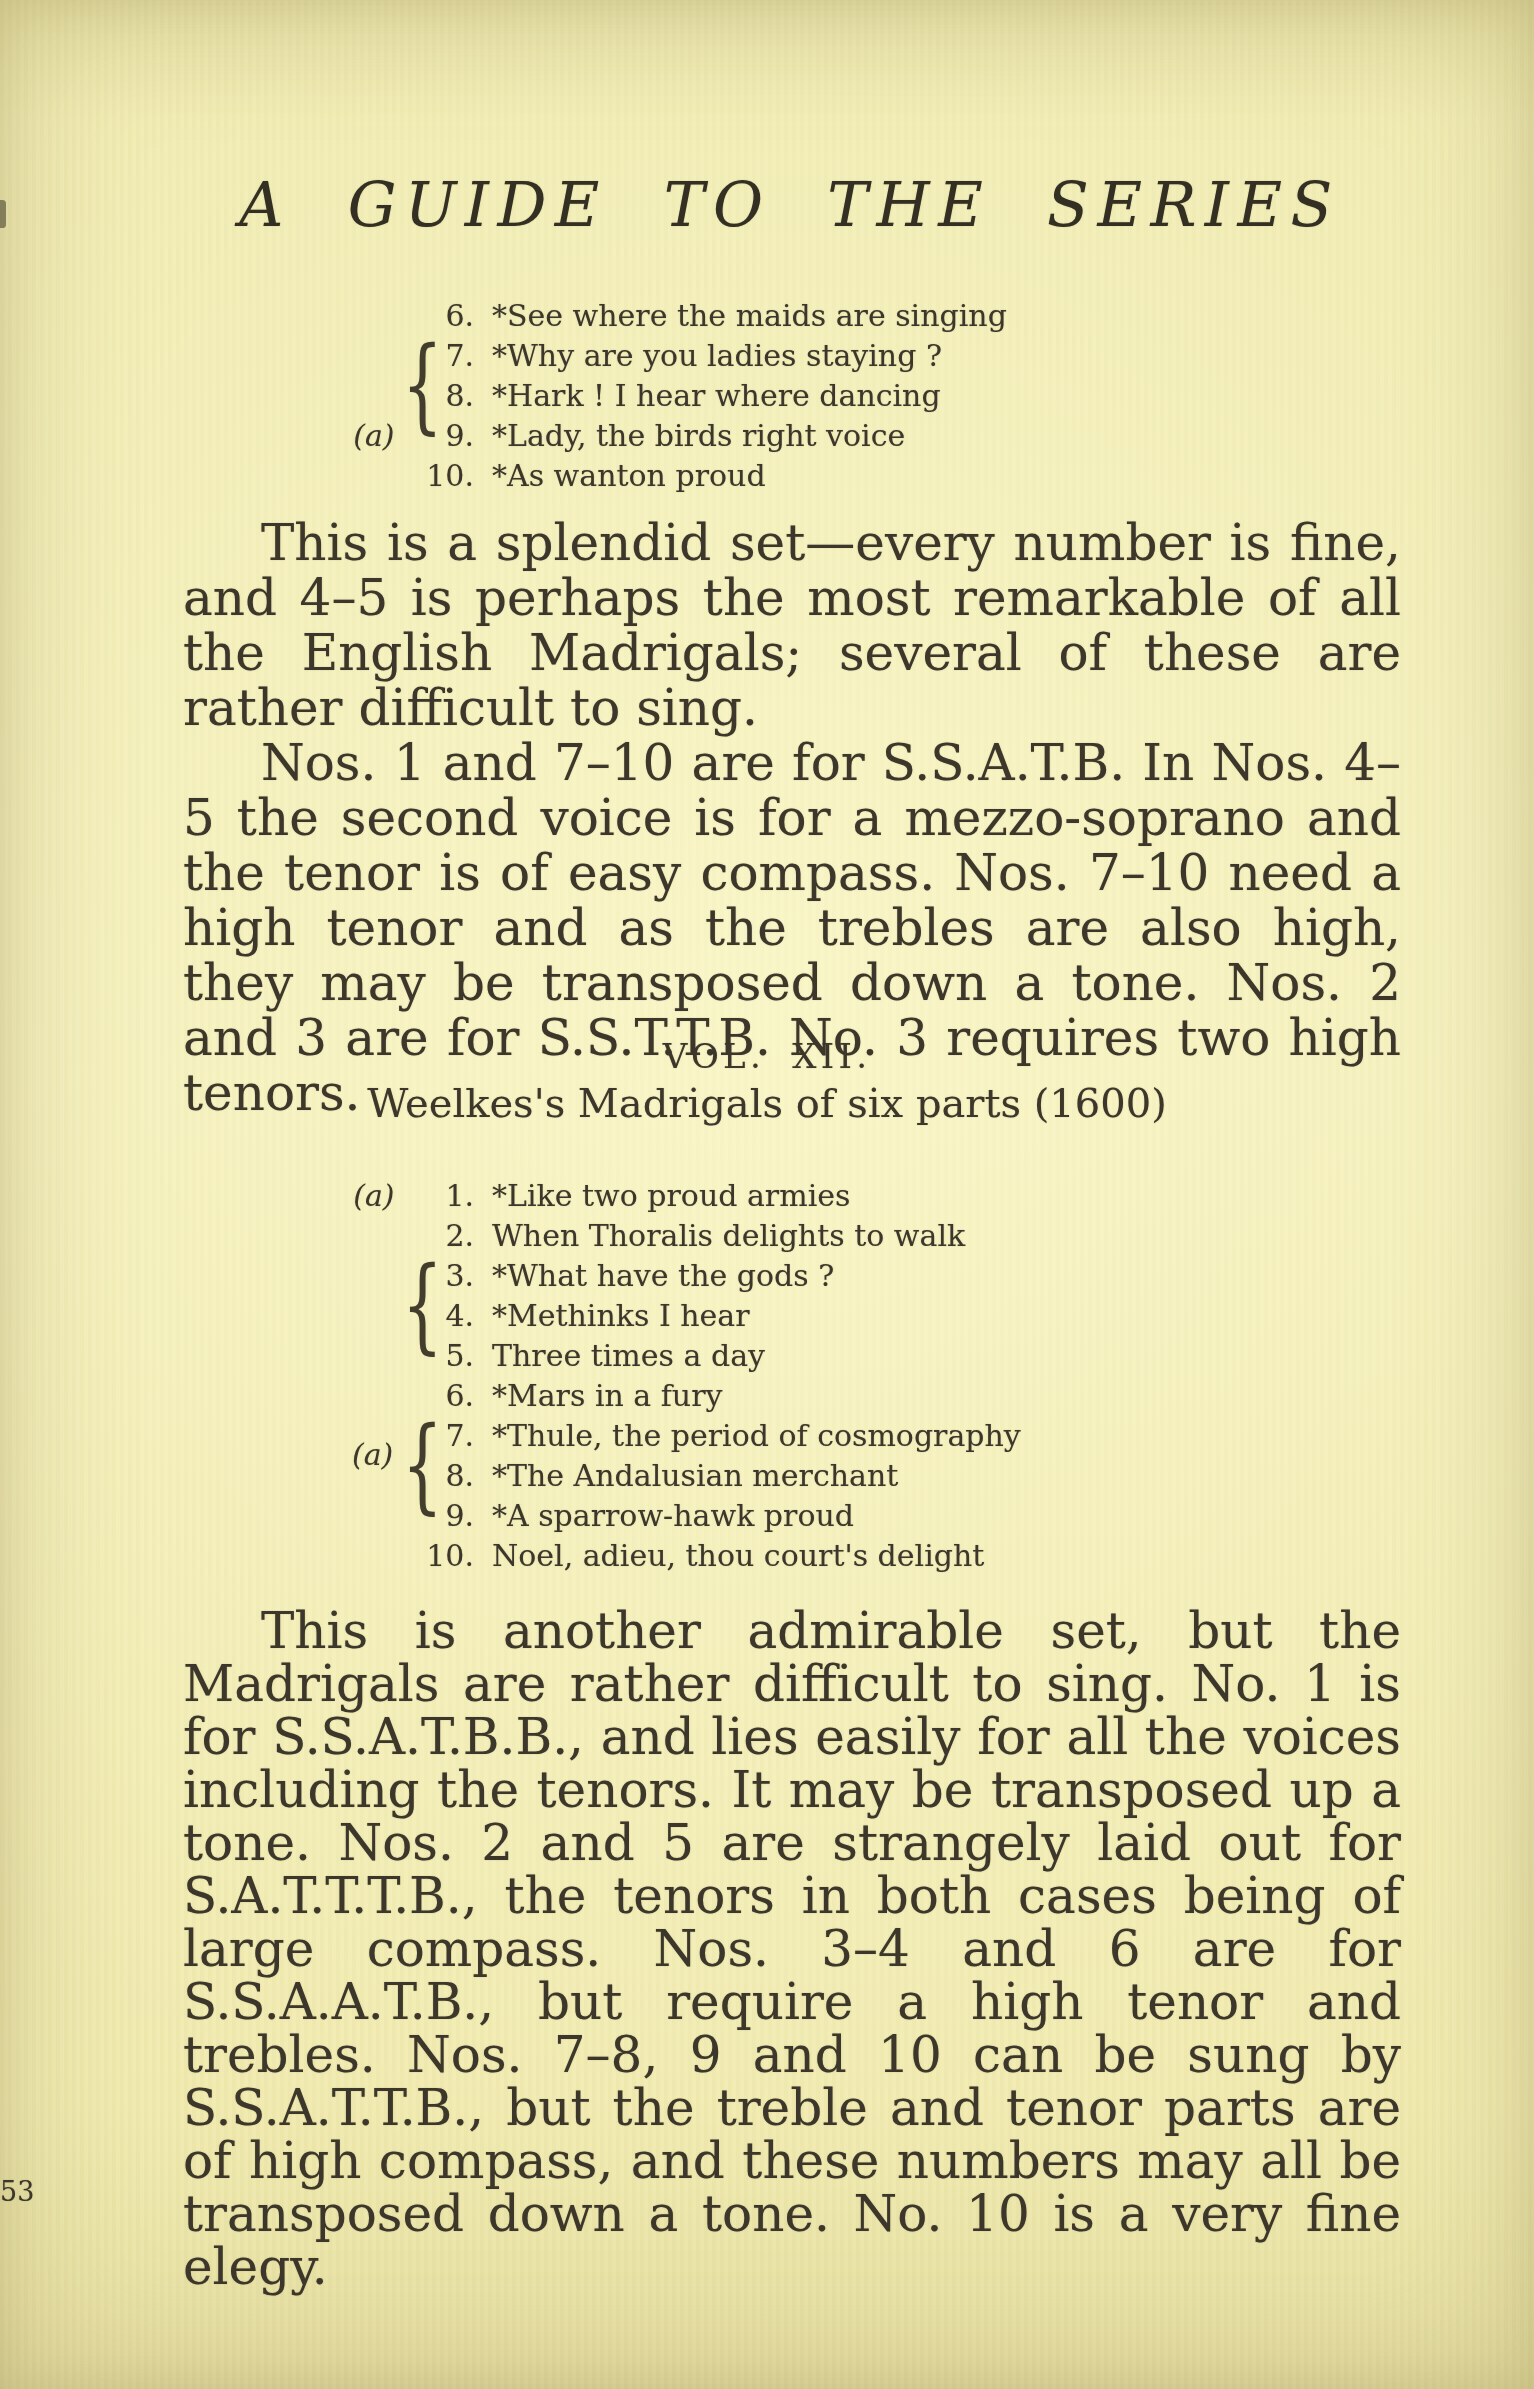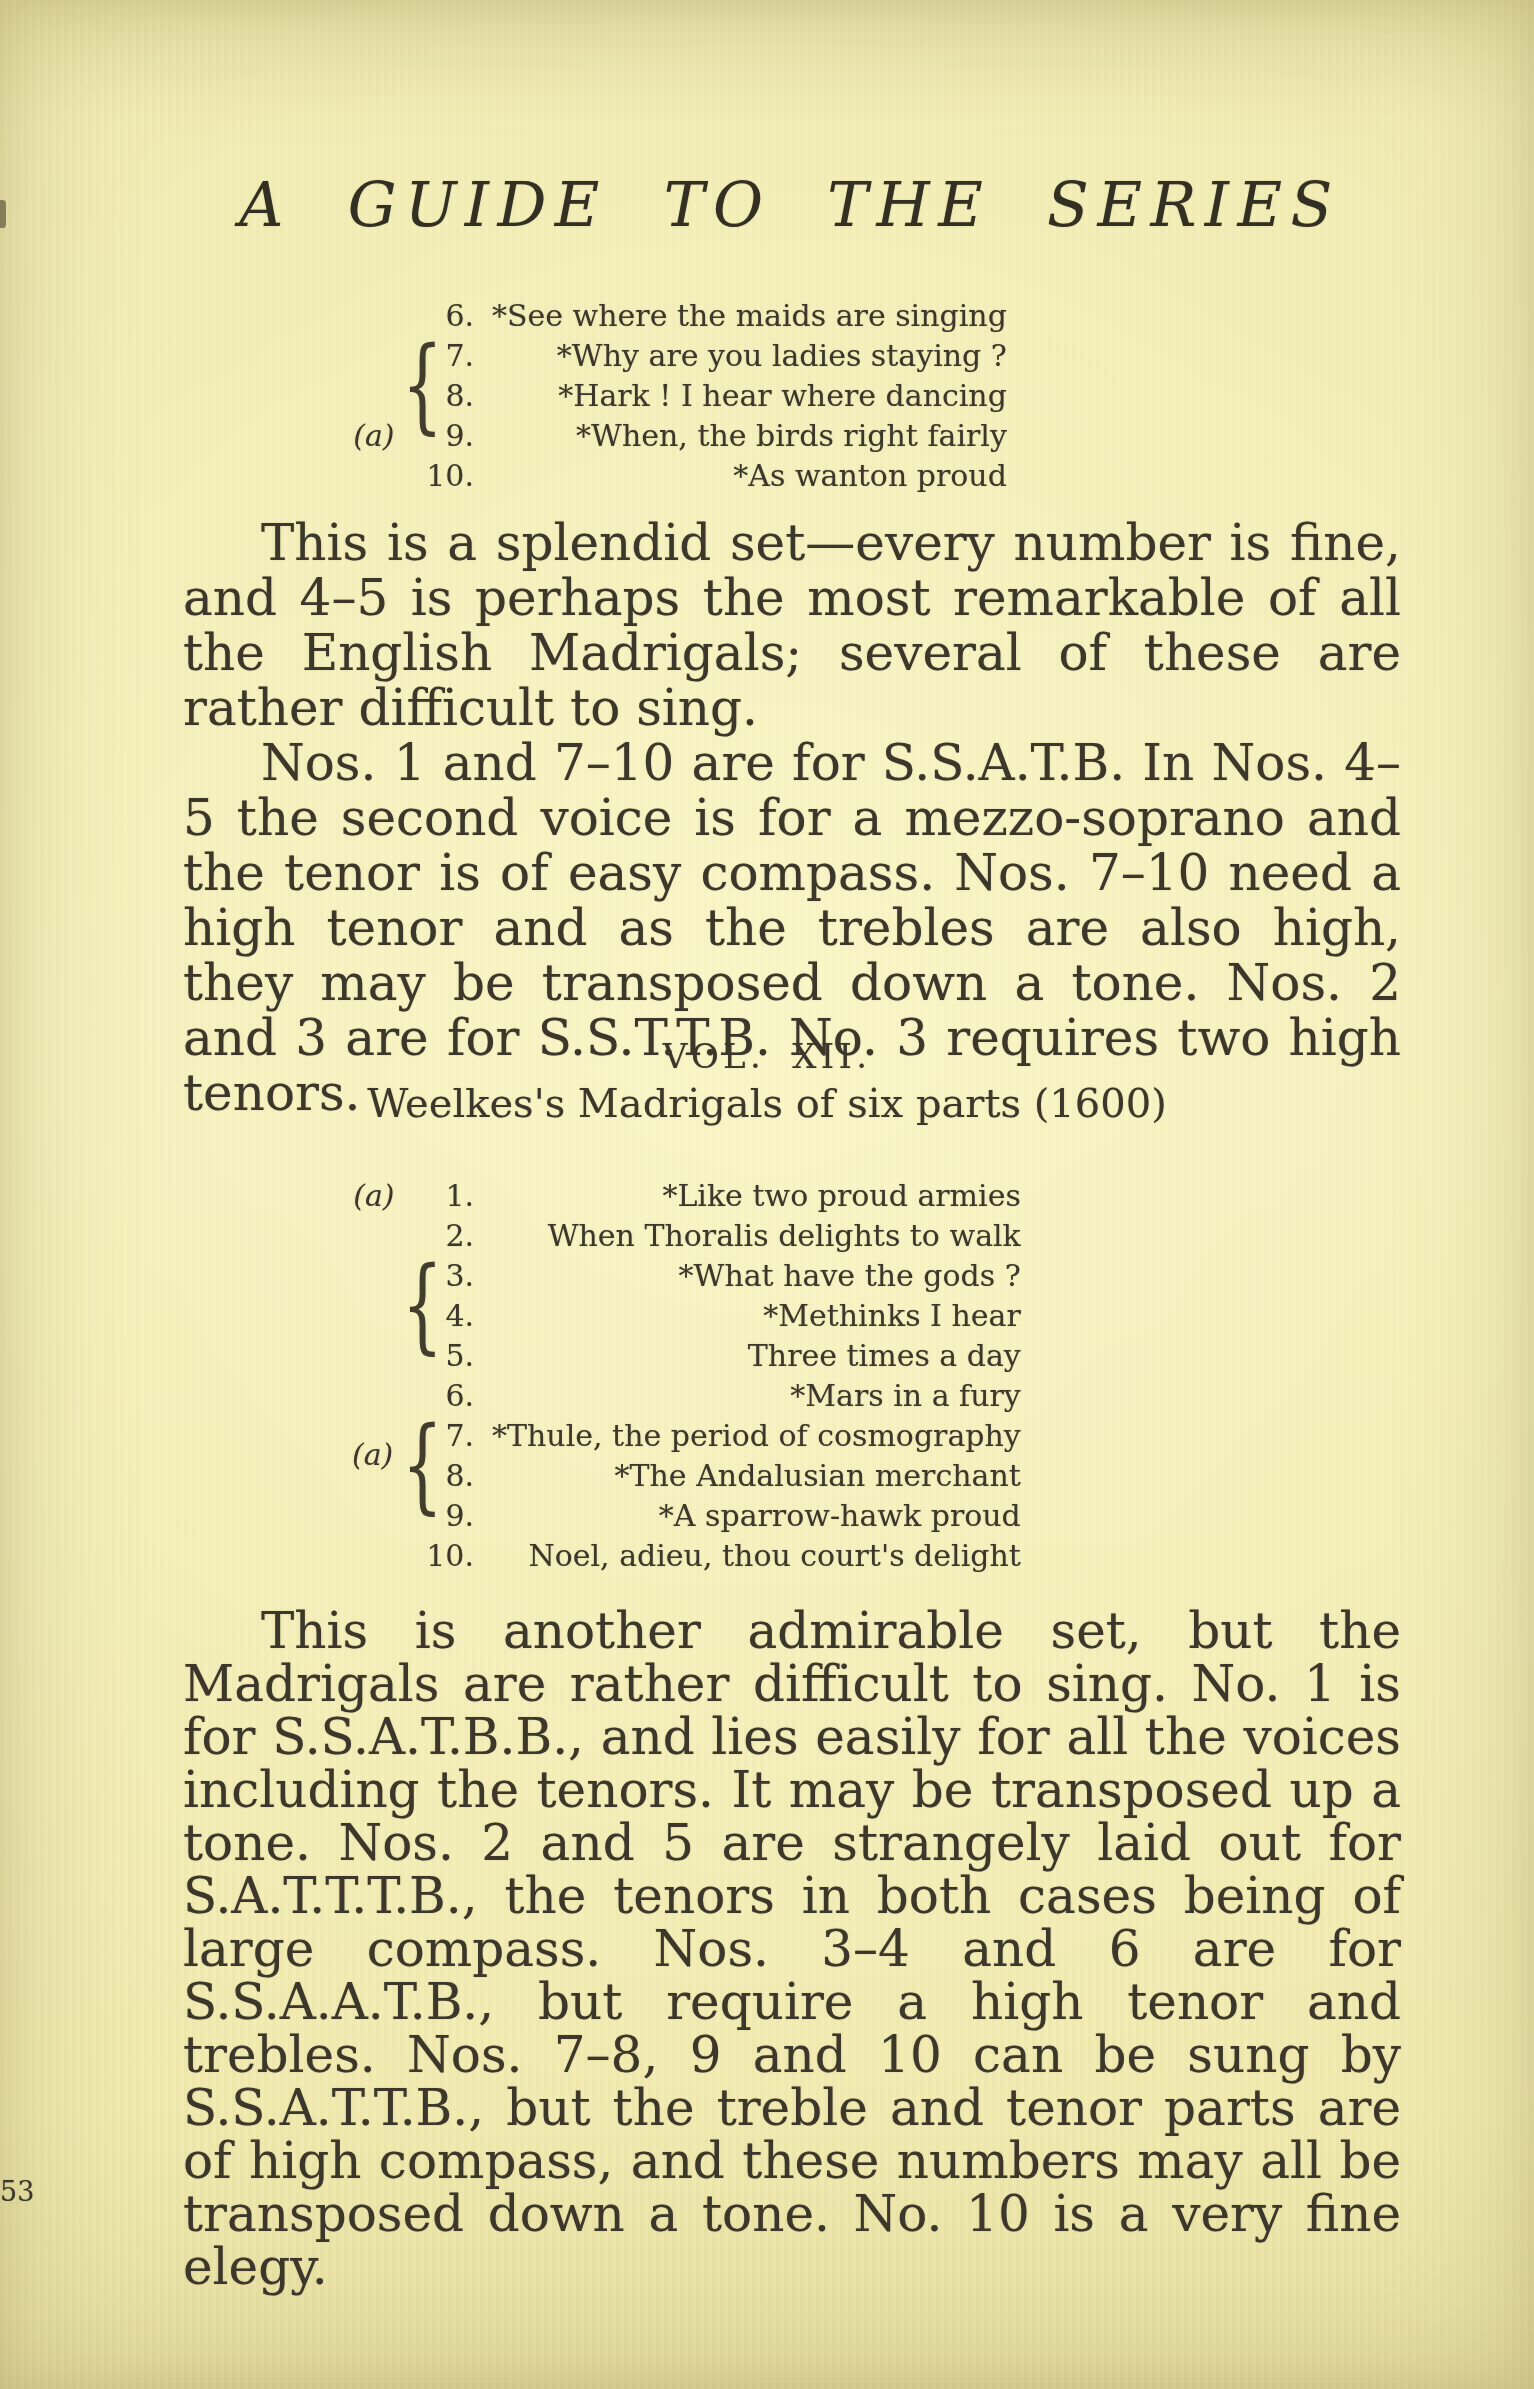--- a/index.html
+++ b/index.html
@@ -34,21 +34,21 @@
   
   .song-list{ position:absolute; left:352px; font-size:30px; }
   .list-row{
     display:grid;
     grid-template-columns:49px 73px auto;
     height:40px; line-height:40px;
     white-space:nowrap;
   }
   .cell-marker{ font-style:italic; padding-left:1.2px; }
   .cell-num{ text-align:right; }
-  .cell-txt{ padding-left:18px;text-align:right; }
+  .cell-txt{ padding-left:18px; }
 
   .brace{
     position:absolute; left:50px;
     height:80px; line-height:80px;
     font-size:103px;
     transform:scaleX(0.62);
     transform-origin:left center;
     color:#423d2d;
     pointer-events:none;
   }
@@ -118,21 +118,21 @@
       <span class="cell-txt">*Why are you ladies staying ?</span>
     </div>
     <div class="list-row">
       <span class="cell-marker"></span>
       <span class="cell-num">8.</span>
       <span class="cell-txt">*Hark ! I hear where dancing</span>
     </div>
     <div class="list-row">
       <span class="cell-marker">(a)</span>
       <span class="cell-num">9.</span>
-      <span class="cell-txt">*When, the birds right fairly</span>
+      <span class="cell-txt">*Lady, the birds right voice</span>
     </div>
     <div class="list-row">
       <span class="cell-marker"></span>
       <span class="cell-num">10.</span>
       <span class="cell-txt">*As wanton proud</span>
     </div>
     <div class="brace" id="list1-brace"><span>{</span></div>
   </div>
 
   <div class="para-block ink" id="para-block-1">

